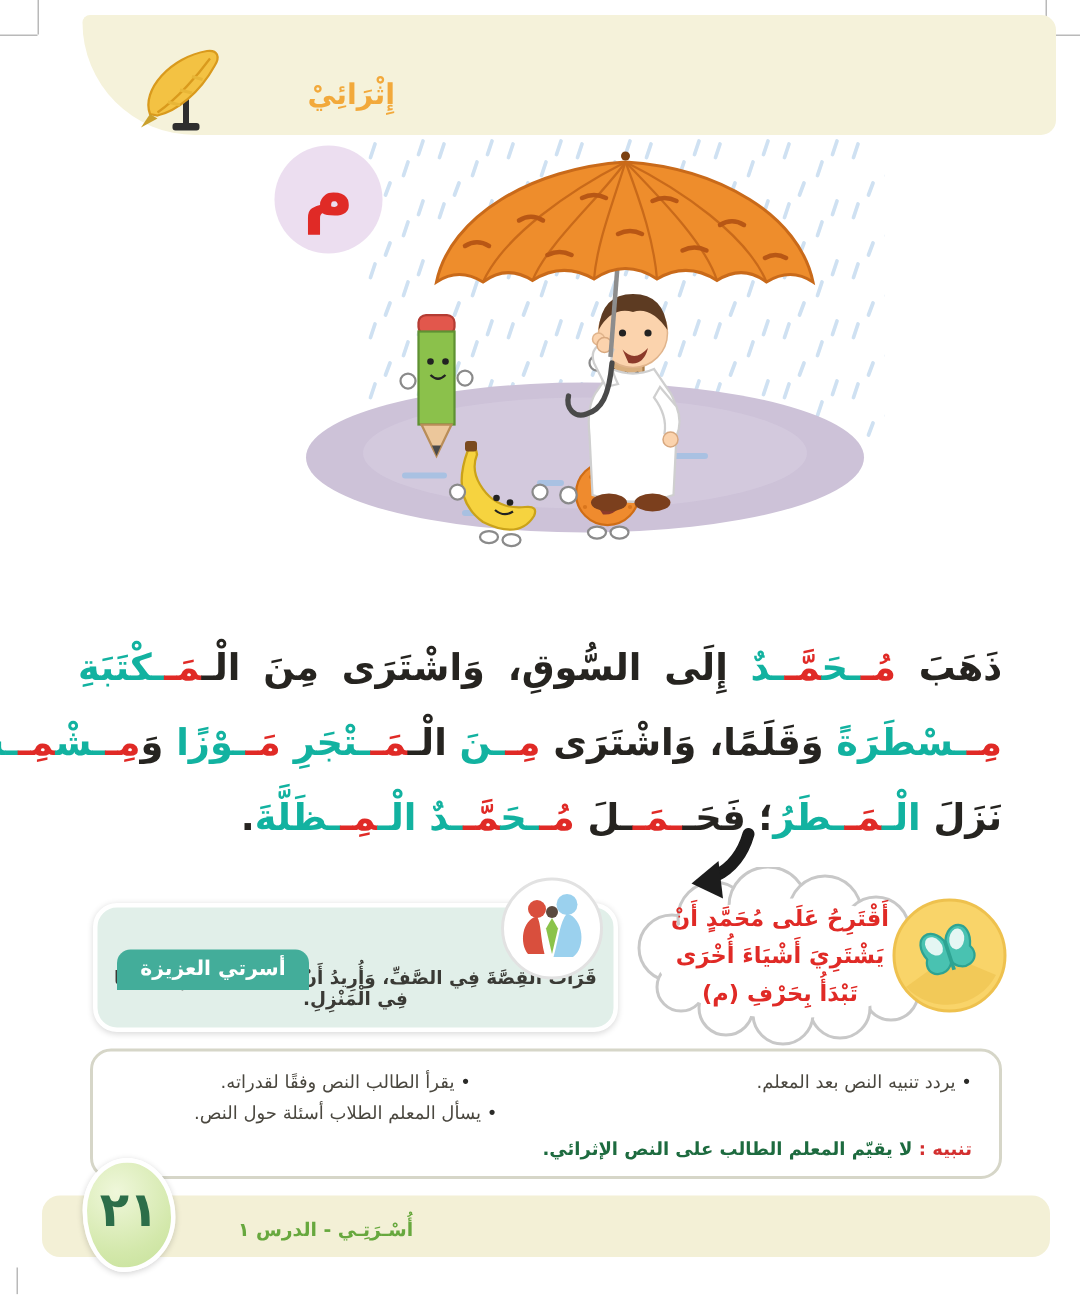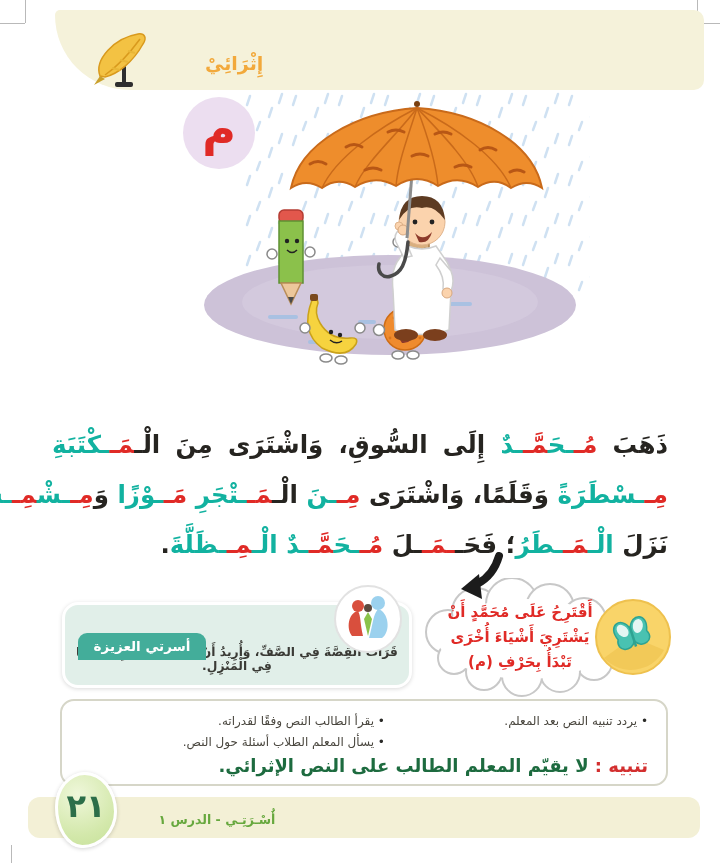--- a/index.html
+++ b/index.html
@@ -50,24 +50,24 @@
   .cloud-text{position:absolute;top:600px;left:436px;width:168px;text-align:center;z-index:4;}
   .cloud-text span{display:block;color:#e02a26;font-size:15px;font-weight:bold;line-height:25px;text-align:center;}
   .butterfly-badge{position:absolute;top:598px;left:594px;width:78px;height:78px;z-index:5;}
 
   
   .notes-box{position:absolute;top:699px;left:60px;width:608px;height:87px;background:#fff;
              border:2px solid #d6d6c8;border-radius:14px;box-sizing:border-box;
              padding:10px 18px 6px 14px;z-index:2;}
   .notes-cols{display:flex;direction:rtl;}
   .notes-col{width:46%;}
-  .notes-col.left{width:54%;}
+  .notes-col.left{width:54%;text-align:center;}
   .note-row{font-size:12px;color:#4a473f;line-height:21px;}
   .note-row::before{content:"• ";color:#2b2b28;}
-  .notice{margin-top:2px;font-size:18px;font-weight:bold;line-height:22px;}
+  .notice{margin-top:2px;font-size:12px;font-weight:bold;line-height:22px;}
   .notice-label{color:#d32f2f;}
   .notice-text{color:#1d6b3f;}
 
   
   .footer-band{position:absolute;top:797px;left:28px;width:672px;height:41px;background:#f3f0d6;
                border-radius:12px;z-index:1;}
   .page-blob{position:absolute;top:772px;left:55px;width:62px;height:76px;z-index:2;
              background:radial-gradient(circle at 35% 28%,#eff7da 0%,#d3e8ab 65%,#c6e199 100%);
              border:3px solid #fff;box-shadow:0 1px 4px rgba(0,0,0,.18);
              border-radius:48% 52% 56% 44% / 46% 52% 48% 54%;

